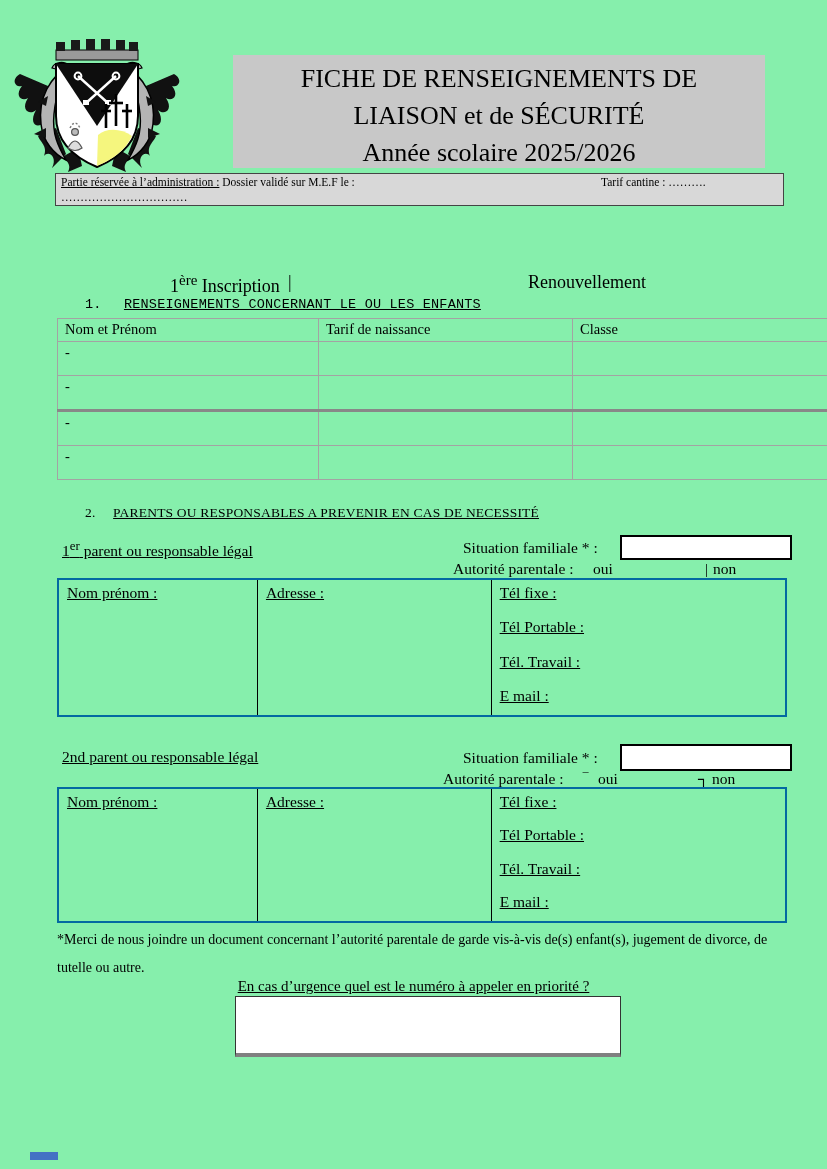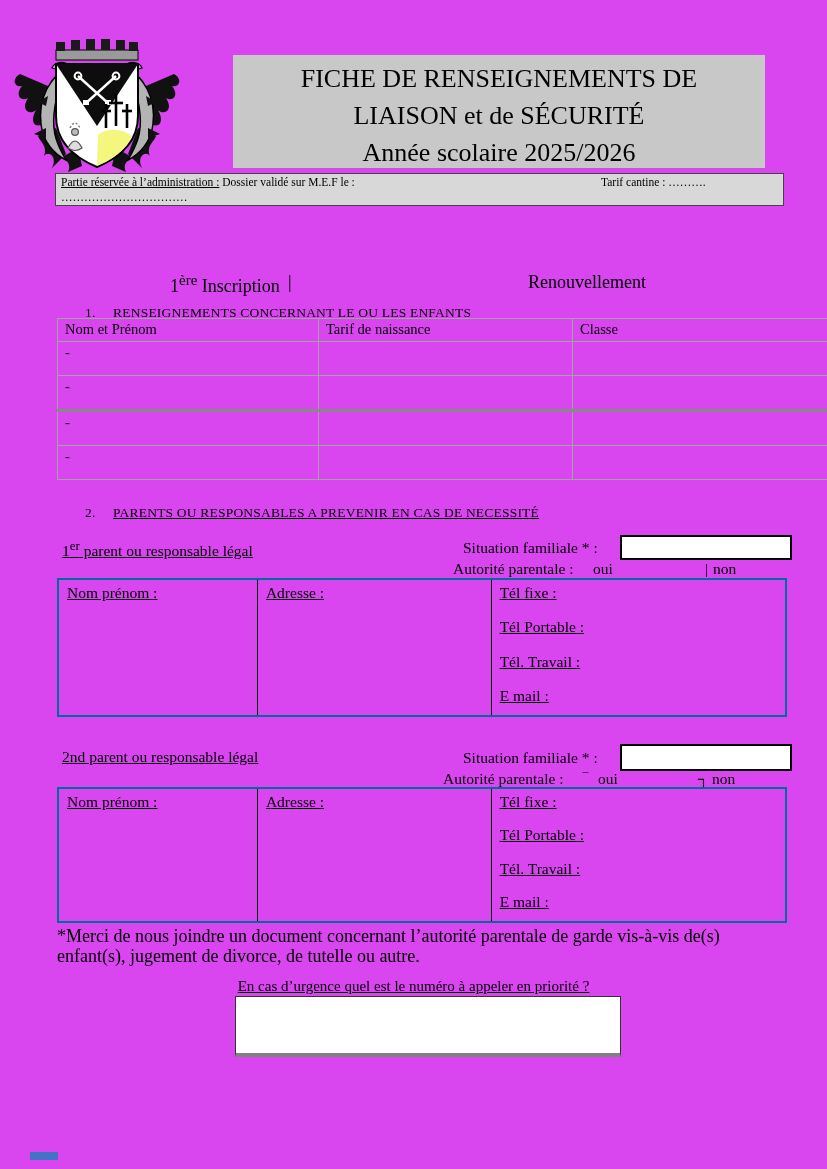--- a/index.html
+++ b/index.html
@@ -1,17 +1,17 @@
 <!DOCTYPE html>
 <html><head>
 <meta charset="utf-8">
 <style>
   html,body{margin:0;padding:0;background:#fff;}
   body{width:827px;height:1169px;font-family:"Liberation Serif", serif;color:#000;}
-  .page{position:relative;width:827px;height:1169px;background:#d946ef;overflow:hidden;}
+  .page{position:relative;width:827px;height:1169px;background:#86efac;overflow:hidden;}
 
   
   .logo{position:absolute;left:8px;top:36px;width:178px;height:138px;}
   .title-box{position:absolute;left:233px;top:55px;width:532px;height:113px;background:#c8c8c8;
              text-align:center;font-size:26px;line-height:37px;padding-top:5px;box-sizing:border-box;}
 
   
   .admin-strip{position:absolute;left:55px;top:173px;width:729px;height:33px;background:#d8d8d8;
                border:1px solid #444;box-sizing:border-box;font-size:11.5px;}
   .admin-strip .l1{position:absolute;top:2px;left:5px;white-space:nowrap;}
@@ -46,21 +46,21 @@
   .situation-box{position:absolute;left:620px;width:168px;height:21px;border:2px solid #000;background:#fff;}
   .aut-label{position:absolute;font-size:15.5px;white-space:nowrap;}
 
   .parent-table{position:absolute;left:57px;width:730px;display:flex;border:2px solid #0369a1;box-sizing:border-box;}
   .pt-cell{box-sizing:border-box;padding:4px 8px;font-size:15.5px;}
   .pt-nom{width:200px;border-right:1px solid #000;}
   .pt-adresse{width:235px;border-right:1px solid #000;}
   .pt-contact{width:295px;display:flex;flex-direction:column;justify-content:space-between;padding-bottom:10px;}
 
   
-  .footnote{position:absolute;left:57px;top:926px;width:734px;font-size:18px;line-height:20px;}
+  .footnote{position:absolute;left:57px;top:926px;width:734px;font-size:14px;line-height:28px;}
   .emergency-q{position:absolute;left:0;top:978px;width:100%;text-align:center;font-size:15px;}
   .emergency-q span{text-decoration:underline;}
   .emergency-box{position:absolute;left:235px;top:996px;width:384px;height:56px;background:#fff;
                  border:1px solid #333;border-bottom:4px solid #808080;}
 
   .footer-bar{position:absolute;left:30px;top:1152px;width:28px;height:8px;background:#4472c4;}
 </style>
 </head>
 <body>
 
@@ -147,21 +147,21 @@
     <div class="l2">……………………………</div>
   </div>
 
 
   <div class="inscription-row">
     <span class="first-insc"><span>1</span><sup>ère</sup><span> Inscription</span></span>
     <span class="insc-check">|</span>
     <span class="renouv">Renouvellement</span>
   </div>
 
-  <div class="sec-heading" style="left:85px;top:305px;">
+  <div class="sec-heading" style="left:85px;top:297px;font-family:Liberation Mono, monospace;">
     <span class="num">1.</span>
     <span class="u">RENSEIGNEMENTS CONCERNANT LE OU LES ENFANTS</span>
   </div>
 
   <table class="children">
     <thead>
       <tr>
         <th class="col-a">Nom et Prénom</th>
         <th class="col-b">Tarif de naissance</th>
         <th class="col-c">Classe</th>

